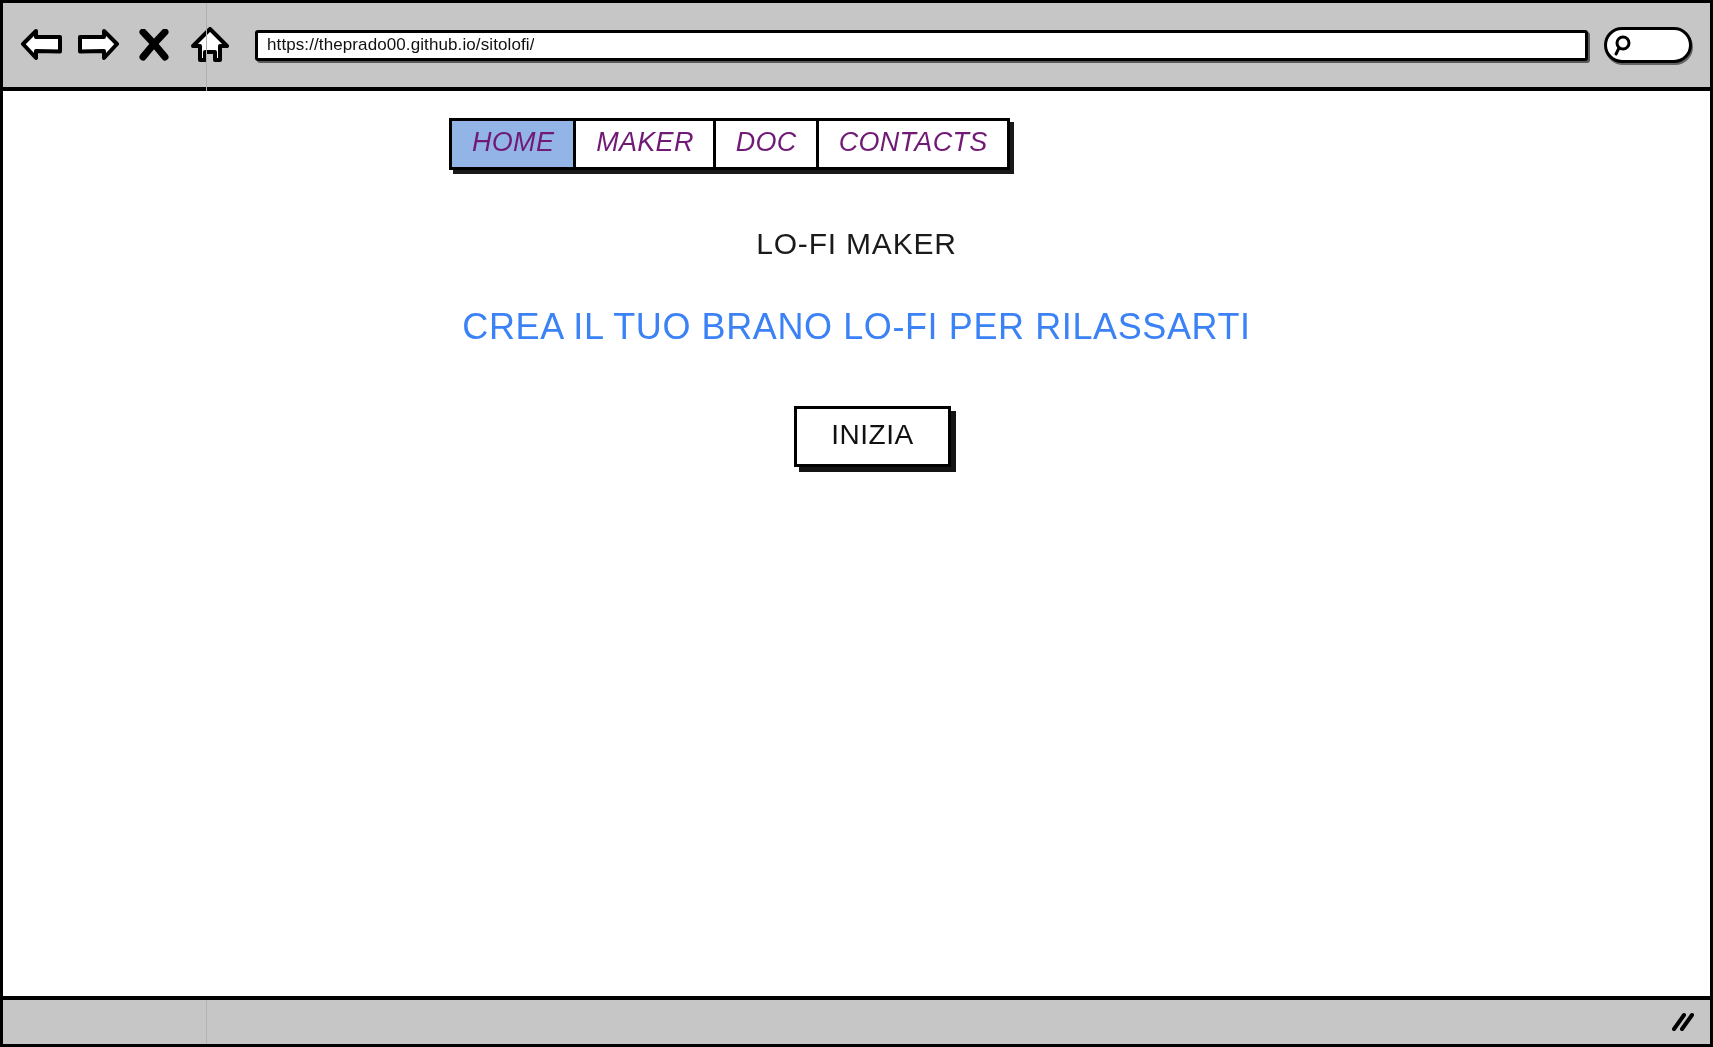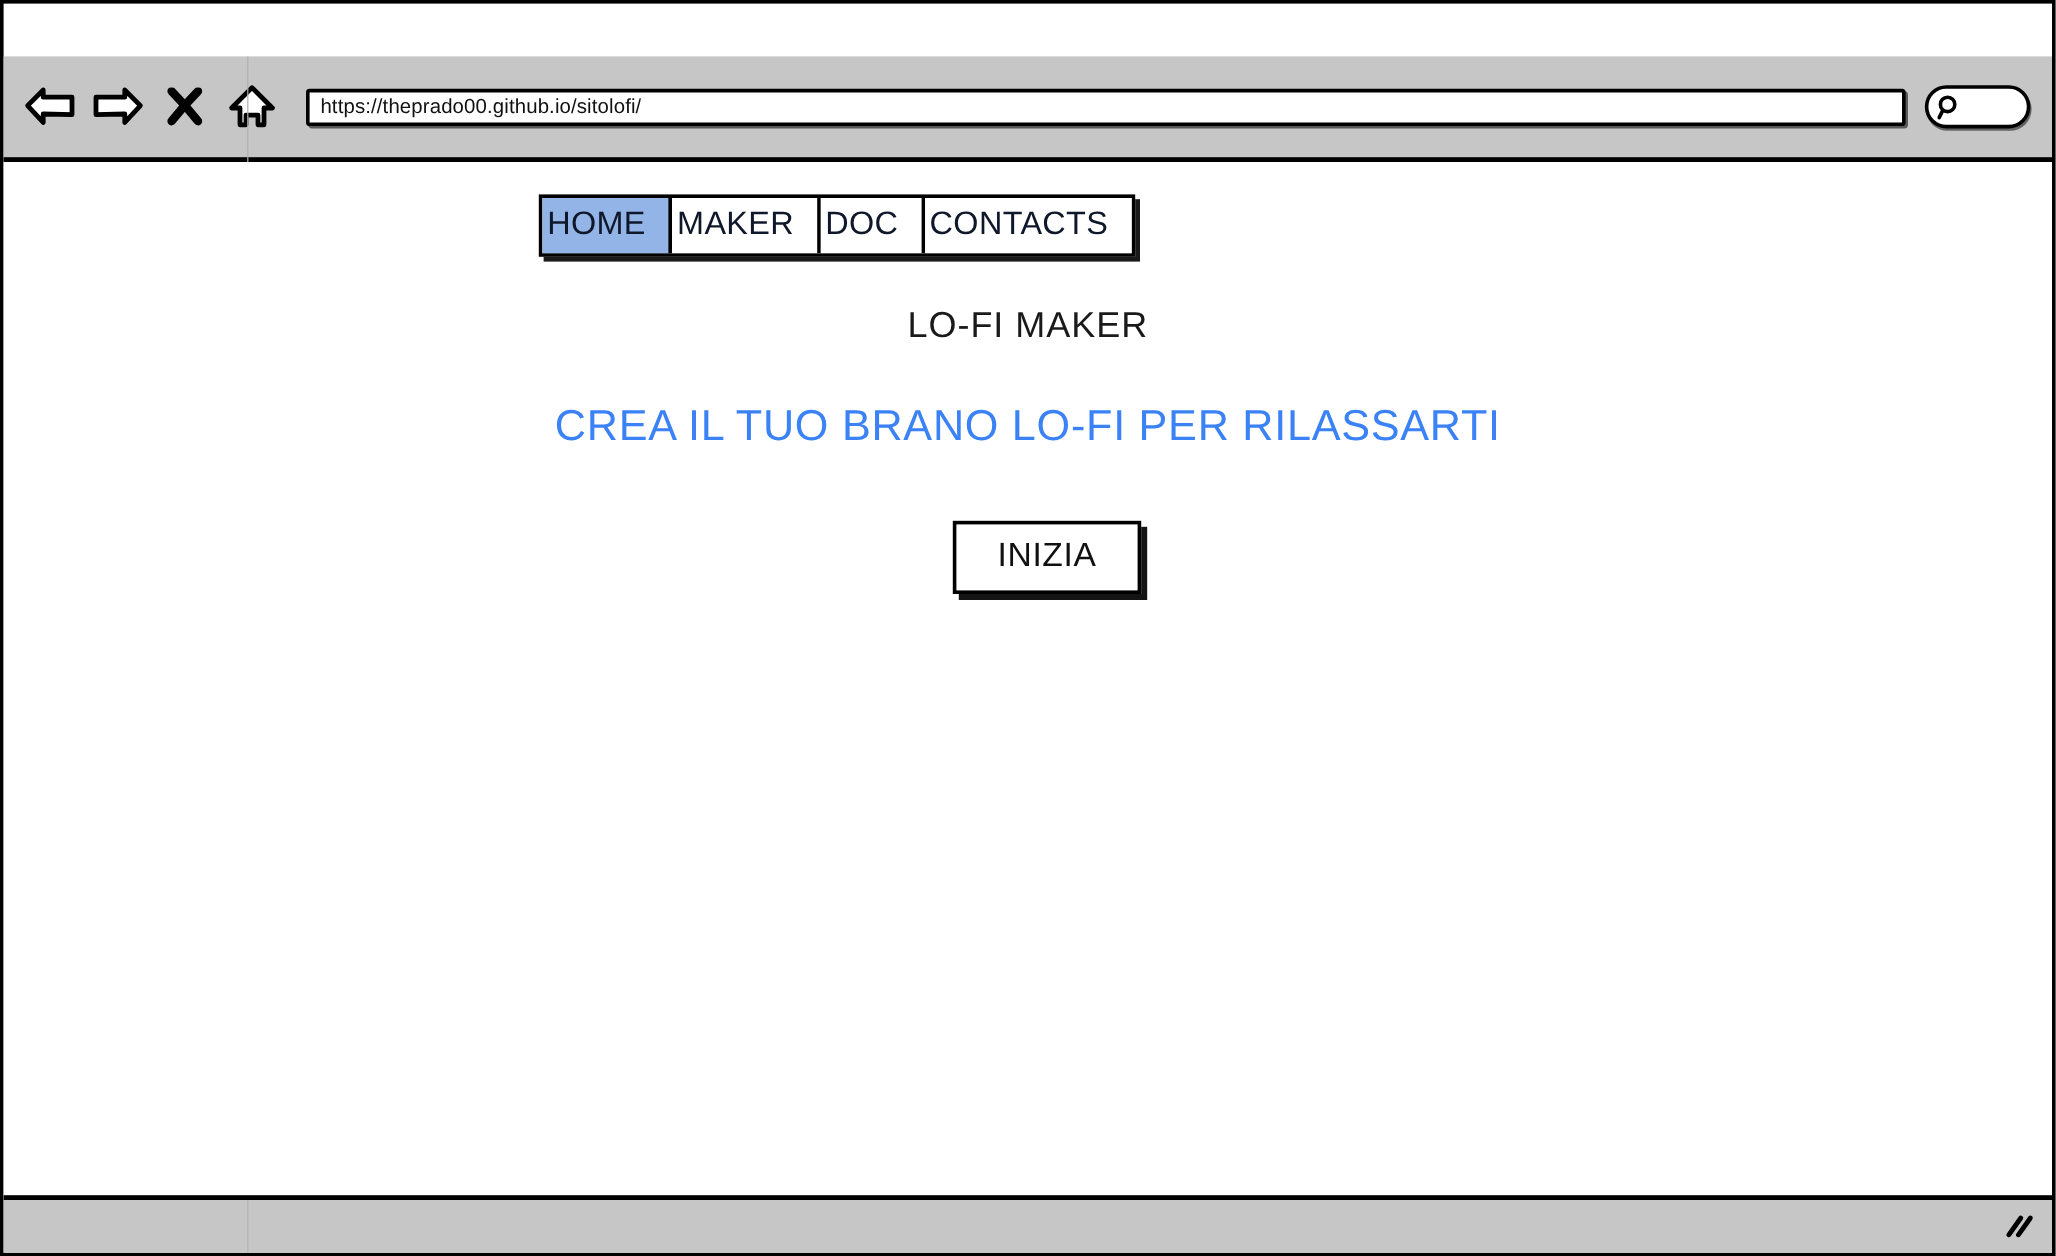--- a/index.html
+++ b/index.html
@@ -32,21 +32,20 @@
   
   .toolbar {
     position: relative;
     height: 88px;
     flex: 0 0 88px;
     background: #c6c6c6;
     border-bottom: 4px solid #000000;
     display: flex;
     align-items: center;
     box-sizing: border-box;
-    margin-top: 44px;
   }
   .toolbar-sep {
     position: absolute;
     left: 203px;
     top: 0;
     width: 1px;
     height: 88px;
     background: #b0b0b0;
   }
   .nav-buttons {
@@ -132,43 +131,44 @@
     top: 27px;
     display: flex;
     border: 3px solid #000000;
     background: #ffffff;
     box-sizing: border-box;
     box-shadow: 4px 4px 0 rgba(0,0,0,0.9);
   }
   .navmenu-item {
     position: relative;
     font-size: 27px;
-    color: #0f172a;
-    padding: 6px 19px 9px 4px;
+    color: #701a75;
+    padding: 6px 19px 9px 20px;
     letter-spacing: 0.3px;
     line-height: 1.15;
     cursor: pointer;
     background: #ffffff;
     border-right: 3px solid #000000;
     box-sizing: border-box;
     white-space: nowrap;
+    font-style: italic;
   }
   .navmenu-item:last-child {
     border-right: none;
   }
   .navmenu-item.active {
     background: #93b4e6;
   }
 
   
   .hero {
     position: absolute;
     left: 0;
     right: 0;
-    top: 120px;
+    top: 136px;
     text-align: center;
   }
   .hero-title {
     font-size: 30px;
     color: #1a1a1a;
     letter-spacing: 0.8px;
     margin: 0;
     font-weight: normal;
   }
   .hero-subtitle {

